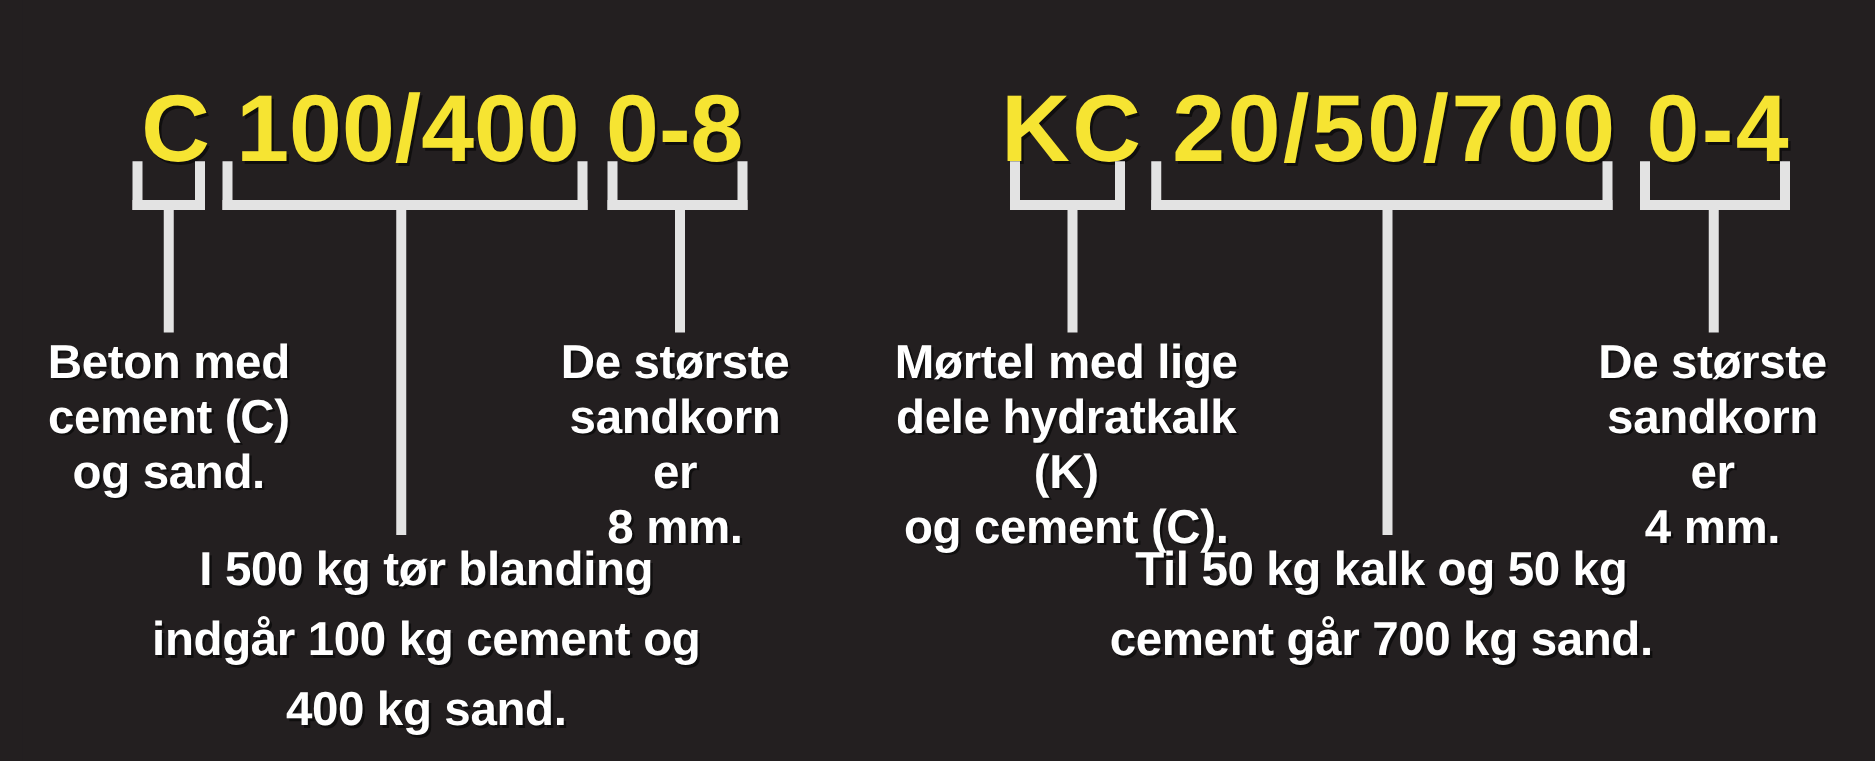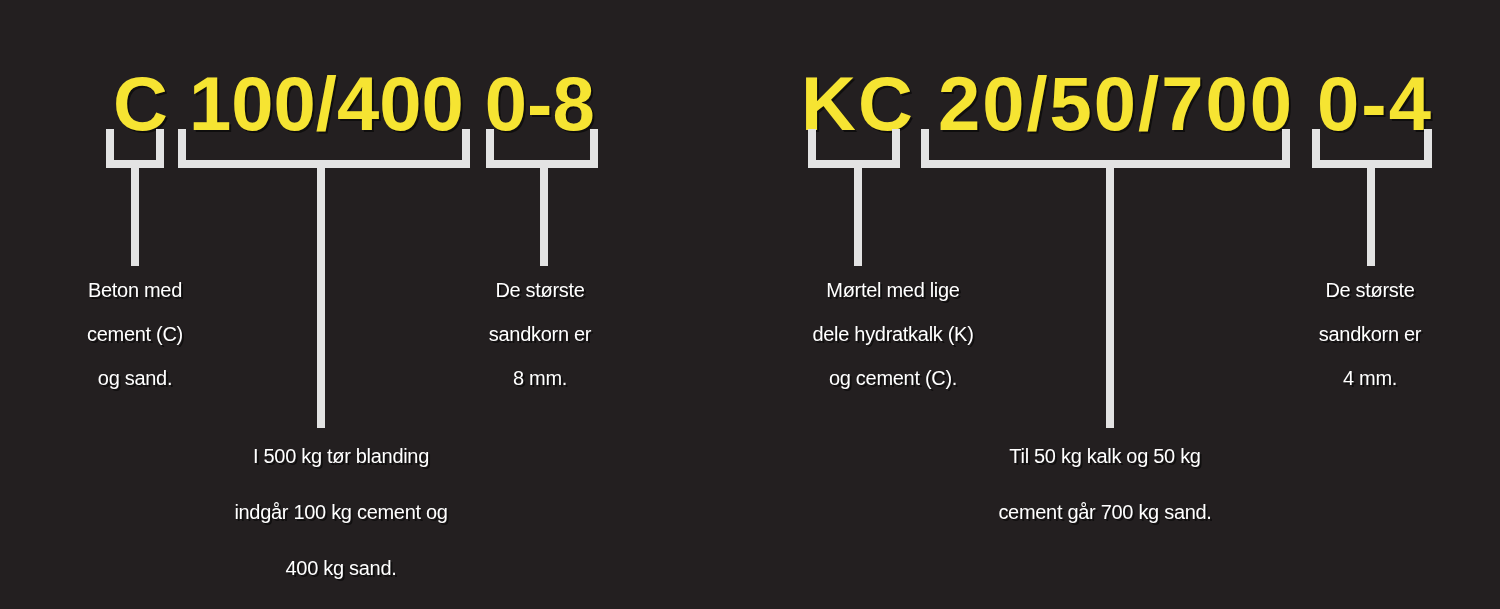--- a/index.html
+++ b/index.html
@@ -45,22 +45,22 @@
     position:absolute;
     top:160px;
     width:8px;
     background:var(--bracket-line);
   }
   .stem.short{height:106px;}
   .stem.long{height:268px;}
   .note{
     position:absolute;
     color:var(--label-text);
-    font-weight:400;
-    font-size:20px;
+    font-weight:700;
+    font-size:38px;
     line-height:44px;
     text-align:center;
     white-space:pre-line;
     letter-spacing:-0.3px;
     text-shadow:2px 2px 0 rgba(0,0,0,.55);
   }
   .note.bottom{line-height:56px;}
 </style>
 </head>
 <body>
@@ -95,21 +95,21 @@
 
     <div class="bracket" style="left:790px;width:92px;"></div>
     <div class="stem short" style="left:836px;"></div>
 
     <div class="bracket" style="left:903px;width:369px;"></div>
     <div class="stem long" style="left:1088px;"></div>
 
     <div class="bracket" style="left:1294px;width:120px;"></div>
     <div class="stem short" style="left:1349px;"></div>
 
-    <div class="note" style="left:725px;top:268px;width:300px;">Mørtel med lige
+    <div class="note" style="left:685px;top:268px;width:300px;">Mørtel med lige
 dele hydratkalk (K)
 og cement (C).</div>
     <div class="note bottom" style="left:867px;top:428px;width:440px;">Til 50 kg kalk og 50 kg
 cement går 700 kg sand.</div>
     <div class="note" style="left:1249px;top:268px;width:206px;">De største
 sandkorn er
 4 mm.</div>
   </div>
 
 </div>

